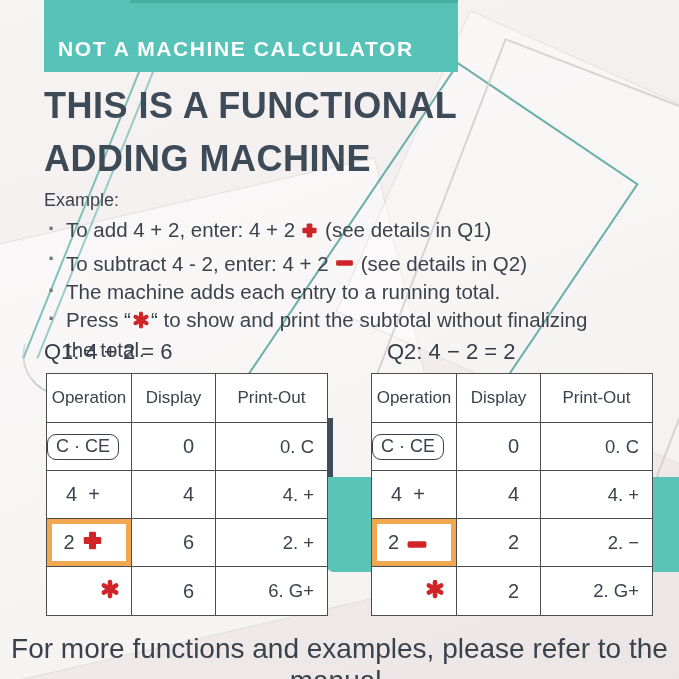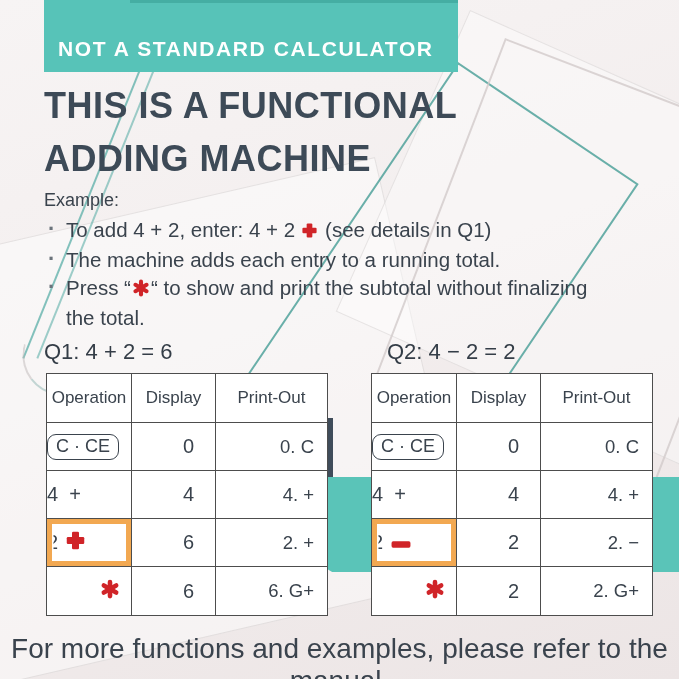--- a/index.html
+++ b/index.html
@@ -65,21 +65,21 @@
   .atable { position:absolute; z-index:2; top:373px; width:282px; height:243px;
             display:grid; grid-template-columns:85px 84px 1fr;
             grid-template-rows:49px repeat(4,1fr);
             border:1px solid #4d4d4d; background:#4d4d4d; gap:0; }
   .t-q1 { left:46px; } .t-q2 { left:371px; }
   .cell { background:#fff; display:flex; align-items:center; position:relative;
           border-right:1px solid #4d4d4d; border-bottom:1px solid #4d4d4d; }
   .cell:nth-child(3n) { border-right:none; }
   .cell.last-row { border-bottom:none; }
   .th { justify-content:center; font-size:17px; color:#3a434d; }
-  .c-op { justify-content:flex-start; padding-right:12px; font-size:20px; color:#3a434d; }
+  .c-op { justify-content:center; padding-right:12px; font-size:20px; color:#3a434d; }
   .c-disp { justify-content:flex-end; padding-right:21px; font-size:20px; color:#3a434d; }
   .c-prn { justify-content:flex-end; padding-right:13px; font-size:18.5px; color:#3a434d; }
   .c-op span.op-txt { white-space:pre; }
   .key { border:1.5px solid #3a434d; border-radius:9px; padding:1px 8px 2px 8px; font-size:18px; }
   .hl-frame { position:absolute; inset:0; border:5px solid #F2A851;
               box-shadow:inset 0 0 0 1.5px #fff; pointer-events:none; }
   .t-icn { margin-left:7px; }
   .ast-cell { justify-content:center; padding-right:0; }
   .ast-cell svg { margin-left:40px; }
 
@@ -97,39 +97,44 @@
   <div class="decor frame-teal-1"></div>
   <div class="decor frame-gray-1"></div>
   <div class="decor line-teal-a"></div>
   <div class="decor line-teal-b"></div>
   <div class="decor line-gray-a"></div>
 
   <div class="block dark-block"></div>
   <div class="block teal-band"></div>
 
   <div class="banner">
-    <span>NOT A STANDARD CALCULATOR</span>
+    <span>NOT A MACHINE CALCULATOR</span>
   </div>
   <div class="banner-top-edge"></div>
 
   <div class="heading">
     <div>THIS IS A FUNCTIONAL</div>
     <div>ADDING MACHINE</div>
   </div>
 
   <div class="example">
     <div class="example-title">Example:</div>
     <ul class="bullets">
       <li>
         <span>To add 4 + 2, enter: 4 + 2</span><span class="icn"><svg width="17" height="17" viewBox="0 0 24 24">
               <g fill="#D02428">
                 <rect x="8" y="2" width="8" height="20" rx="1.5"></rect>
                 <rect x="2" y="8" width="20" height="8" rx="1.5"></rect>
               </g>
             </svg></span><span class="post">(see details in Q1)</span>
+      </li>
+      <li>
+        <span>To subtract 4 - 2, enter: 4 + 2</span><span class="icn icn-minus-inline"><svg width="19" height="8" viewBox="0 0 23 10">
+              <rect x="1" y="1.5" width="21" height="7" rx="1.8" fill="#D02428"></rect>
+            </svg></span><span class="post">(see details in Q2)</span>
       </li>
       <li>
         <span>The machine adds each entry to a running total.</span>
       </li>
       <li>
         <span>Press “</span><span class="icn" style="margin:0 1px;"><svg width="18" height="18" viewBox="0 0 24 24">
               <g stroke="#D02428" stroke-width="5.5" stroke-linecap="round">
                 <line x1="12" y1="3.5" x2="12" y2="20.5"></line>
                 <line x1="4.6" y1="7.75" x2="19.4" y2="16.25"></line>
                 <line x1="19.4" y1="7.75" x2="4.6" y2="16.25"></line>

